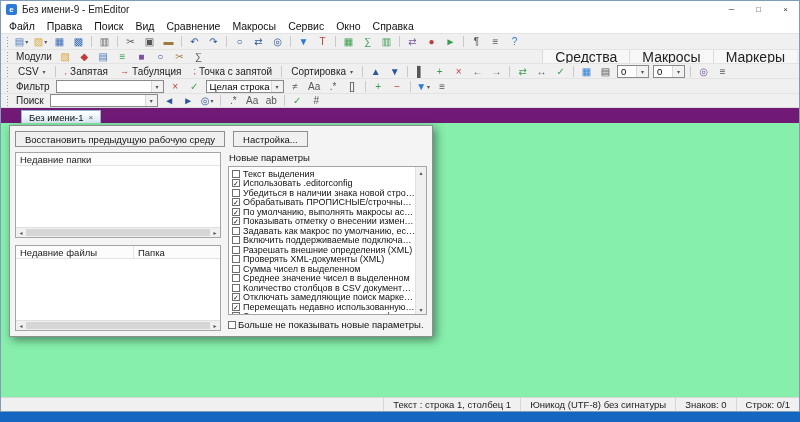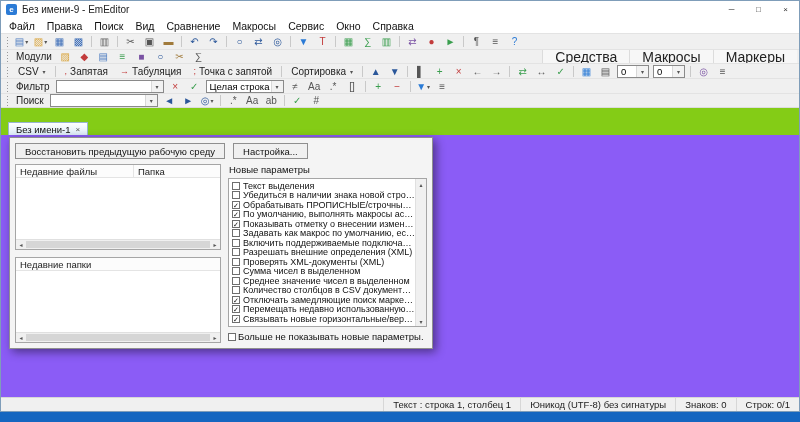--- a/index.html
+++ b/index.html
@@ -33,21 +33,21 @@
   .tb-right{margin-left:auto;display:flex;align-items:stretch;height:100%}
   .tb-right-btn{font-size:14px;padding:0 12px;display:flex;align-items:center;border-left:1px solid #dcdcdc;background:#f7f7f7;color:#222}
   .lblbtn{display:inline-flex;align-items:center;gap:3px;font-size:10px;padding:0 5px;height:13px;margin:0 1px;color:#222}
   .lblbtn-icon{font-size:9px}
   .combo{height:13px;background:#fff;border:1px solid #8a8a8a;display:inline-flex;align-items:center;font-size:9.5px;margin:0 2px}
   .combo-val{padding:0 3px;flex:1;overflow:hidden;white-space:nowrap}
   .combo .dd{width:12px;align-self:stretch;display:flex;align-items:center;justify-content:center;background:#f2f2f2;border-left:1px solid #d8d8d8;margin:0}
   .w-input{width:108px}.w-match{width:78px}.spin{width:32px;margin:0 2px}
 
   
-  .tabbar{height:28px;background:#84cc16;display:flex;align-items:flex-end;padding-left:7px;border-top:1px solid #dcdcdc;flex:0 0 auto}
+  .tabbar{height:16px;background:#701a75;display:flex;align-items:flex-end;padding-left:20px;border-top:1px solid #dcdcdc;flex:0 0 auto}
   .tab{height:13px;display:inline-flex;align-items:center;gap:5px;padding:0 7px;font-size:9.5px;
     background:linear-gradient(#ffffff,#dcebf8);border:1px solid #98b5d1;border-bottom:none;color:#111}
   .tab-close{font-size:8px;color:#555}
 
   
   .editor{flex:1;background:#3c3c3c;position:relative;min-height:0}
 
   
   .dialog{position:absolute;left:8px;top:2px;width:424px;height:212px;background:#f4f4f4;border:1px solid #8f8f8f;
     box-shadow:3px 3px 9px rgba(0,0,0,.45);padding:5px;display:flex;flex-direction:column;font-size:10px}
@@ -413,65 +413,69 @@
         </span>
     </div>
 
     <div class="tabbar">
       <span class="tab">
         <span>Без имени-1</span>
         <span class="tab-close">×</span>
       </span>
     </div>
 
-    <div class="editor" style="background: #8b5cf6;">
+    <div class="editor" style="background: #86efac;">
       <div class="dialog">
         <div class="dlg-top">
           <button class="dlgbtn">Восстановить предыдущую рабочую среду</button>
           <button class="dlgbtn">Настройка...</button>
         </div>
         <div class="dlg-cols">
           <div class="dlg-left">
             <div class="listbox">
               <div class="lb-header">
-                <span class="lb-col c1">Недавние файлы</span>
-                <span class="lb-col flex">Папка</span>
+                <span class="lb-col flex">Недавние папки</span>
               </div>
               <div class="lb-body"></div>
               <div class="hscroll">
                 <span class="sarr">◂</span>
                 <span class="htrack">
                     <span class="hthumb"></span>
                   </span>
                 <span class="sarr">▸</span>
               </div>
             </div>
             <div class="listbox">
               <div class="lb-header">
-                <span class="lb-col flex">Недавние папки</span>
+                <span class="lb-col c1">Недавние файлы</span>
+                <span class="lb-col flex">Папка</span>
               </div>
               <div class="lb-body"></div>
               <div class="hscroll">
                 <span class="sarr">◂</span>
                 <span class="htrack">
                     <span class="hthumb"></span>
                   </span>
                 <span class="sarr">▸</span>
               </div>
             </div>
           </div>
           <div class="dlg-right">
             <div class="opt-title">Новые параметры</div>
             <div class="opt-wrap">
               <div class="opt-list">
                   <div class="opt-row">
                     <span class="chk"></span>
                     <span class="opt-label">Текст выделения</span>
                   </div>
                   <div class="opt-row">
+                    <span class="chk">✓</span>
+                    <span class="opt-label">Использовать .editorconfig</span>
+                  </div>
+                  <div class="opt-row">
                     <span class="chk"></span>
                     <span class="opt-label">Убедиться в наличии знака новой строки в конце ка...</span>
                   </div>
                   <div class="opt-row">
                     <span class="chk">✓</span>
                     <span class="opt-label">Обрабатывать ПРОПИСНЫЕ/строчные знаки в завис...</span>
                   </div>
                   <div class="opt-row">
                     <span class="chk">✓</span>
                     <span class="opt-label">По умолчанию, выполнять макросы асинхронно</span>

